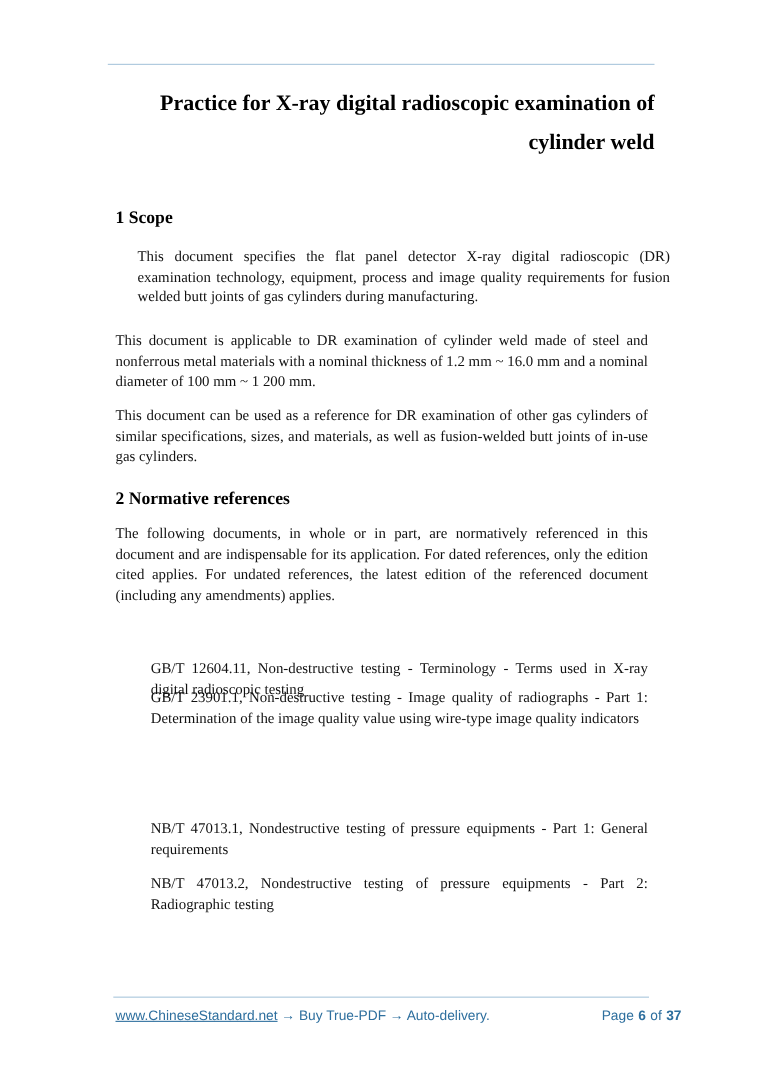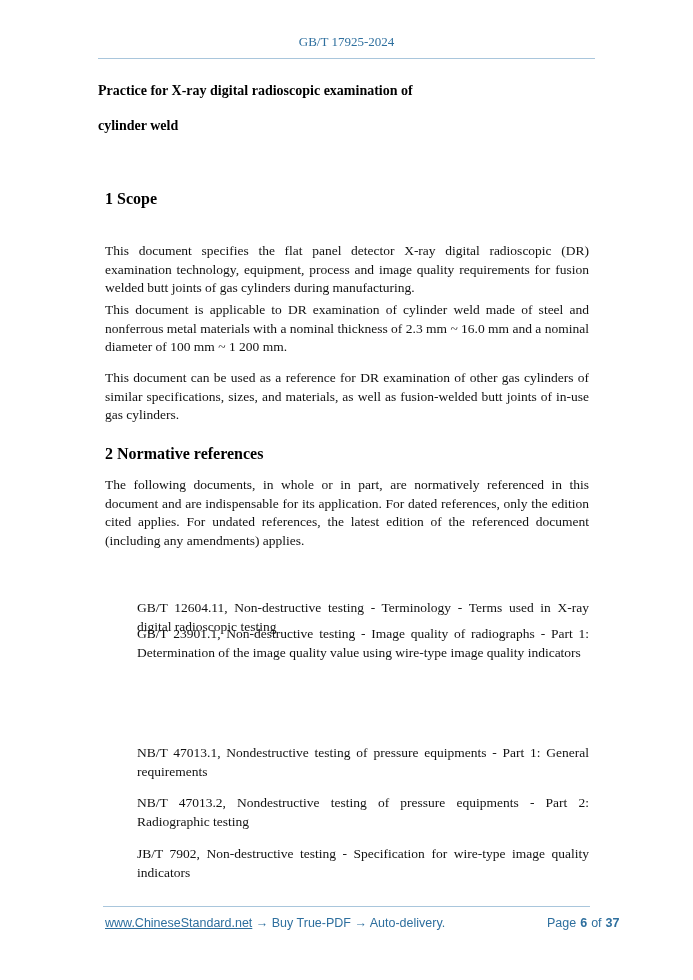--- a/index.html
+++ b/index.html
@@ -9,22 +9,22 @@
   .header-text {
     position: absolute; top: 34px; left: 0; width: 693px; text-align: center;
     font-family: "Liberation Serif", serif; font-size: 13px; color: #2e6f9e;
   }
   .header-rule {
     position: absolute; top: 58px; left: 98px; width: 497px; height: 0;
     border-top: 1px solid #a9c6dc;
   }
 
   .title {
-    position: absolute; left: 98px; width: 497px; text-align: left;
-    font-family: "Liberation Serif", serif; font-weight: bold; font-size: 14px; color: #000;
+    position: absolute; left: 98px; width: 497px; text-align: right;
+    font-family: "Liberation Serif", serif; font-weight: bold; font-size: 20px; color: #000;
   }
   .title.l1 { top: 83px; }
   .title.l2 { top: 118px; }
 
   .heading {
     position: absolute; left: 105px;
     font-family: "Liberation Serif", serif; font-weight: bold; font-size: 16px; color: #000;
   }
 
   .para {
@@ -55,41 +55,39 @@
     margin-left: 44px;
   }
   .footer-right b { font-weight: bold; }
   .sp { display: inline-block; width: 4px; }
 </style>
 </head>
 <body>
 
 <div class="page">
 
-  <div class="header-text">GB/T 17925-2024</div>
   <div class="header-rule"></div>
 
   <div class="title l1">Practice for X-ray digital radioscopic examination of</div>
   <div class="title l2">cylinder weld</div>
 
   <div class="heading" style="top:190px;">1 Scope</div>
 
-  <div class="para" style="top:242px;">This document specifies the flat panel detector X-ray digital radioscopic (DR) examination technology, equipment, process and image quality requirements for fusion welded butt joints of gas cylinders during manufacturing.</div>
-  <div class="para" style="top:301px;">This document is applicable to DR examination of cylinder weld made of steel and nonferrous metal materials with a nominal thickness of 2.3 mm ~ 16.0 mm and a nominal diameter of 100 mm ~ 1 200 mm.</div>
+  <div class="para" style="top:224px;margin-left:20px;">This document specifies the flat panel detector X-ray digital radioscopic (DR) examination technology, equipment, process and image quality requirements for fusion welded butt joints of gas cylinders during manufacturing.</div>
+  <div class="para" style="top:301px;">This document is applicable to DR examination of cylinder weld made of steel and nonferrous metal materials with a nominal thickness of 1.2 mm ~ 16.0 mm and a nominal diameter of 100 mm ~ 1 200 mm.</div>
   <div class="para" style="top:369px;">This document can be used as a reference for DR examination of other gas cylinders of similar specifications, sizes, and materials, as well as fusion-welded butt joints of in-use gas cylinders.</div>
 
   <div class="heading" style="top:445px;">2 Normative references</div>
 
   <div class="para" style="top:476px;">The following documents, in whole or in part, are normatively referenced in this document and are indispensable for its application. For dated references, only the edition cited applies. For undated references, the latest edition of the referenced document (including any amendments) applies.</div>
 
   <div class="ref" style="top:575px;margin-top:24px;">GB/T 12604.11, Non-destructive testing - Terminology - Terms used in X-ray digital radioscopic testing</div>
   <div class="ref" style="top:625px;">GB/T 23901.1, Non-destructive testing - Image quality of radiographs - Part 1: Determination of the image quality value using wire-type image quality indicators</div>
   <div class="ref" style="top:744px;">NB/T 47013.1, Nondestructive testing of pressure equipments - Part 1: General requirements</div>
   <div class="ref" style="top:794px;">NB/T 47013.2, Nondestructive testing of pressure equipments - Part 2: Radiographic testing</div>
-  <div class="ref" style="top:845px;">JB/T 7902, Non-destructive testing - Specification for wire-type image quality indicators</div>
 
   <div class="footer-rule"></div>
   <div class="footer-left">
     <a>www.ChineseStandard.net</a><span> → Buy True-PDF → Auto-delivery.</span>
   </div>
   <div class="footer-right">
     <span>Page</span><span class="sp"></span><b>6</b><span class="sp"></span><span>of</span><span class="sp"></span><b>37</b>
   </div>
 
 </div>

